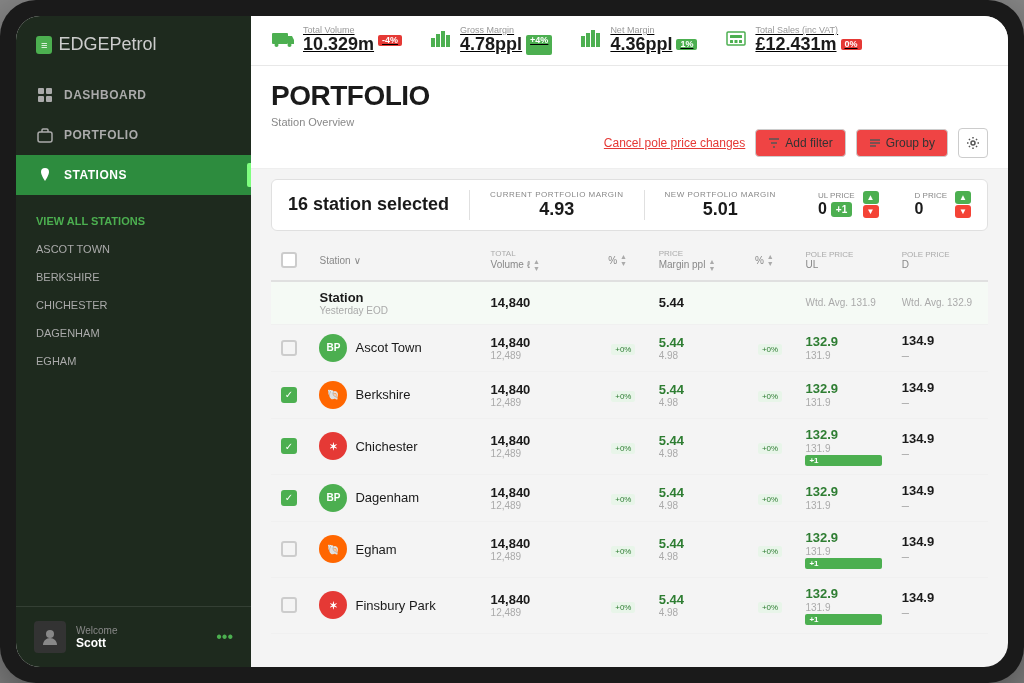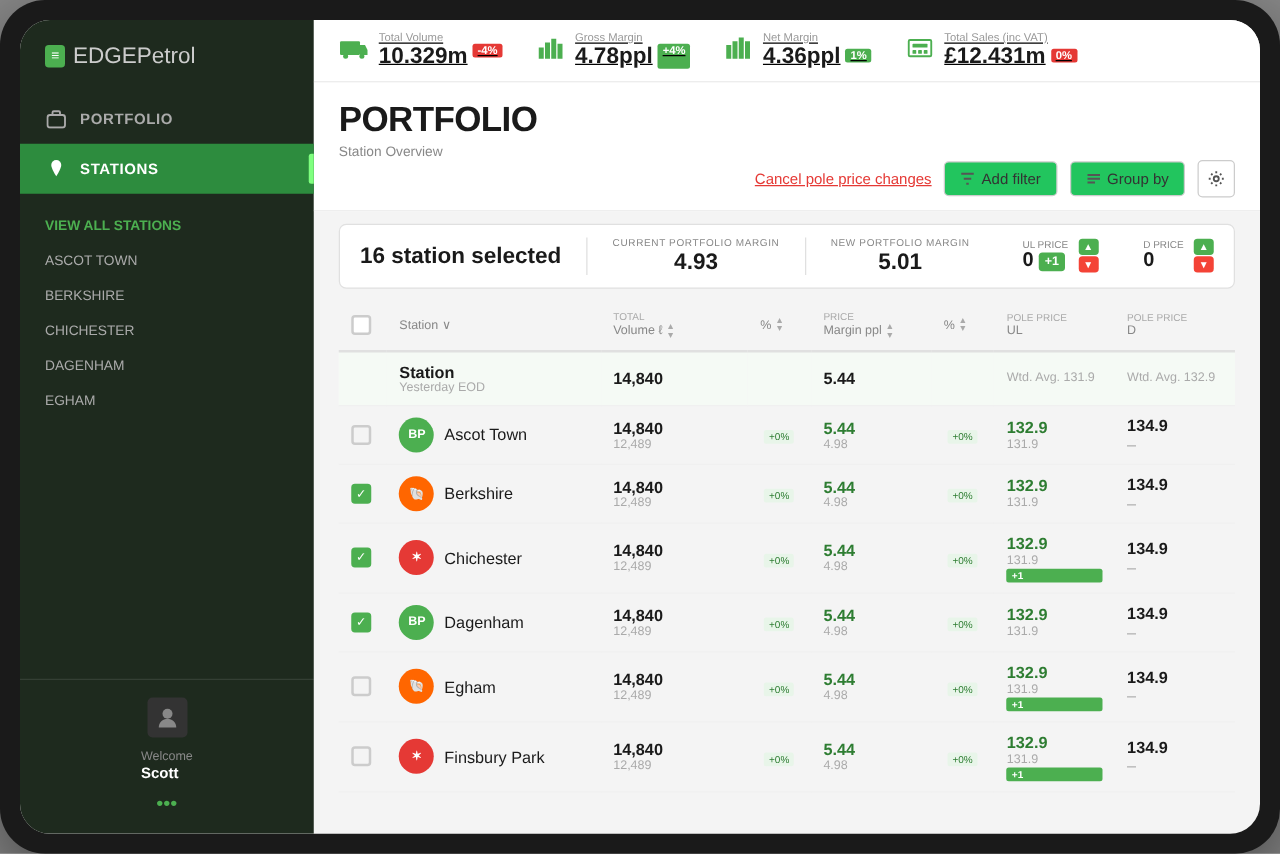--- a/index.html
+++ b/index.html
@@ -123,21 +123,20 @@
       font-weight: 600;
     }
 
     .sidebar-footer {
       margin-top: auto;
       padding: 14px 18px;
       border-top: 1px solid rgba(255,255,255,0.1);
       display: flex;
       align-items: center;
       gap: 10px;
-      flex-direction: column;
     }
 
     .avatar-box {
       width: 32px;
       height: 32px;
       background: #333;
       border-radius: 4px;
       display: flex;
       align-items: center;
       justify-content: center;
@@ -254,21 +253,21 @@
       cursor: pointer;
     }
 
     .action-btn {
       display: flex;
       align-items: center;
       gap: 5px;
       padding: 6px 12px;
       border: 1px solid #ccc;
       border-radius: 4px;
-      background: #22c55e;
+      background: #ef4444;
       font-size: 12px;
       color: #333;
       cursor: pointer;
     }
 
     .settings-btn {
       width: 30px;
       height: 30px;
       border: 1px solid #ccc;
       border-radius: 4px;
@@ -568,20 +567,31 @@
 <div class="tablet-frame">
   <div class="screen">
 
     <div class="sidebar">
       <div class="sidebar-logo">
         <span class="logo-icon">≡</span>
         <span class="logo-text"><span>EDGE</span><span>Petrol</span></span>
       </div>
 
       <div class="sidebar-nav">
+        <div class="nav-item">
+          <span class="nav-icon">
+            <svg width="16" height="16" viewBox="0 0 16 16" fill="currentColor">
+                <rect x="1" y="1" width="6" height="6" rx="1"></rect>
+                <rect x="9" y="1" width="6" height="6" rx="1"></rect>
+                <rect x="1" y="9" width="6" height="6" rx="1"></rect>
+                <rect x="9" y="9" width="6" height="6" rx="1"></rect>
+              </svg>
+          </span>
+          <span>DASHBOARD</span>
+        </div>
         <div class="nav-item">
           <span class="nav-icon">
             <svg width="16" height="16" viewBox="0 0 16 16" fill="currentColor">
                 <rect x="1" y="5" width="14" height="10" rx="2" fill="none" stroke="currentColor" stroke-width="1.5"></rect>
                 <path d="M5 5V3a1 1 0 011-1h4a1 1 0 011 1v2" fill="none" stroke="currentColor" stroke-width="1.5"></path>
               </svg>
           </span>
           <span>PORTFOLIO</span>
         </div>
         <div class="stations-active">

